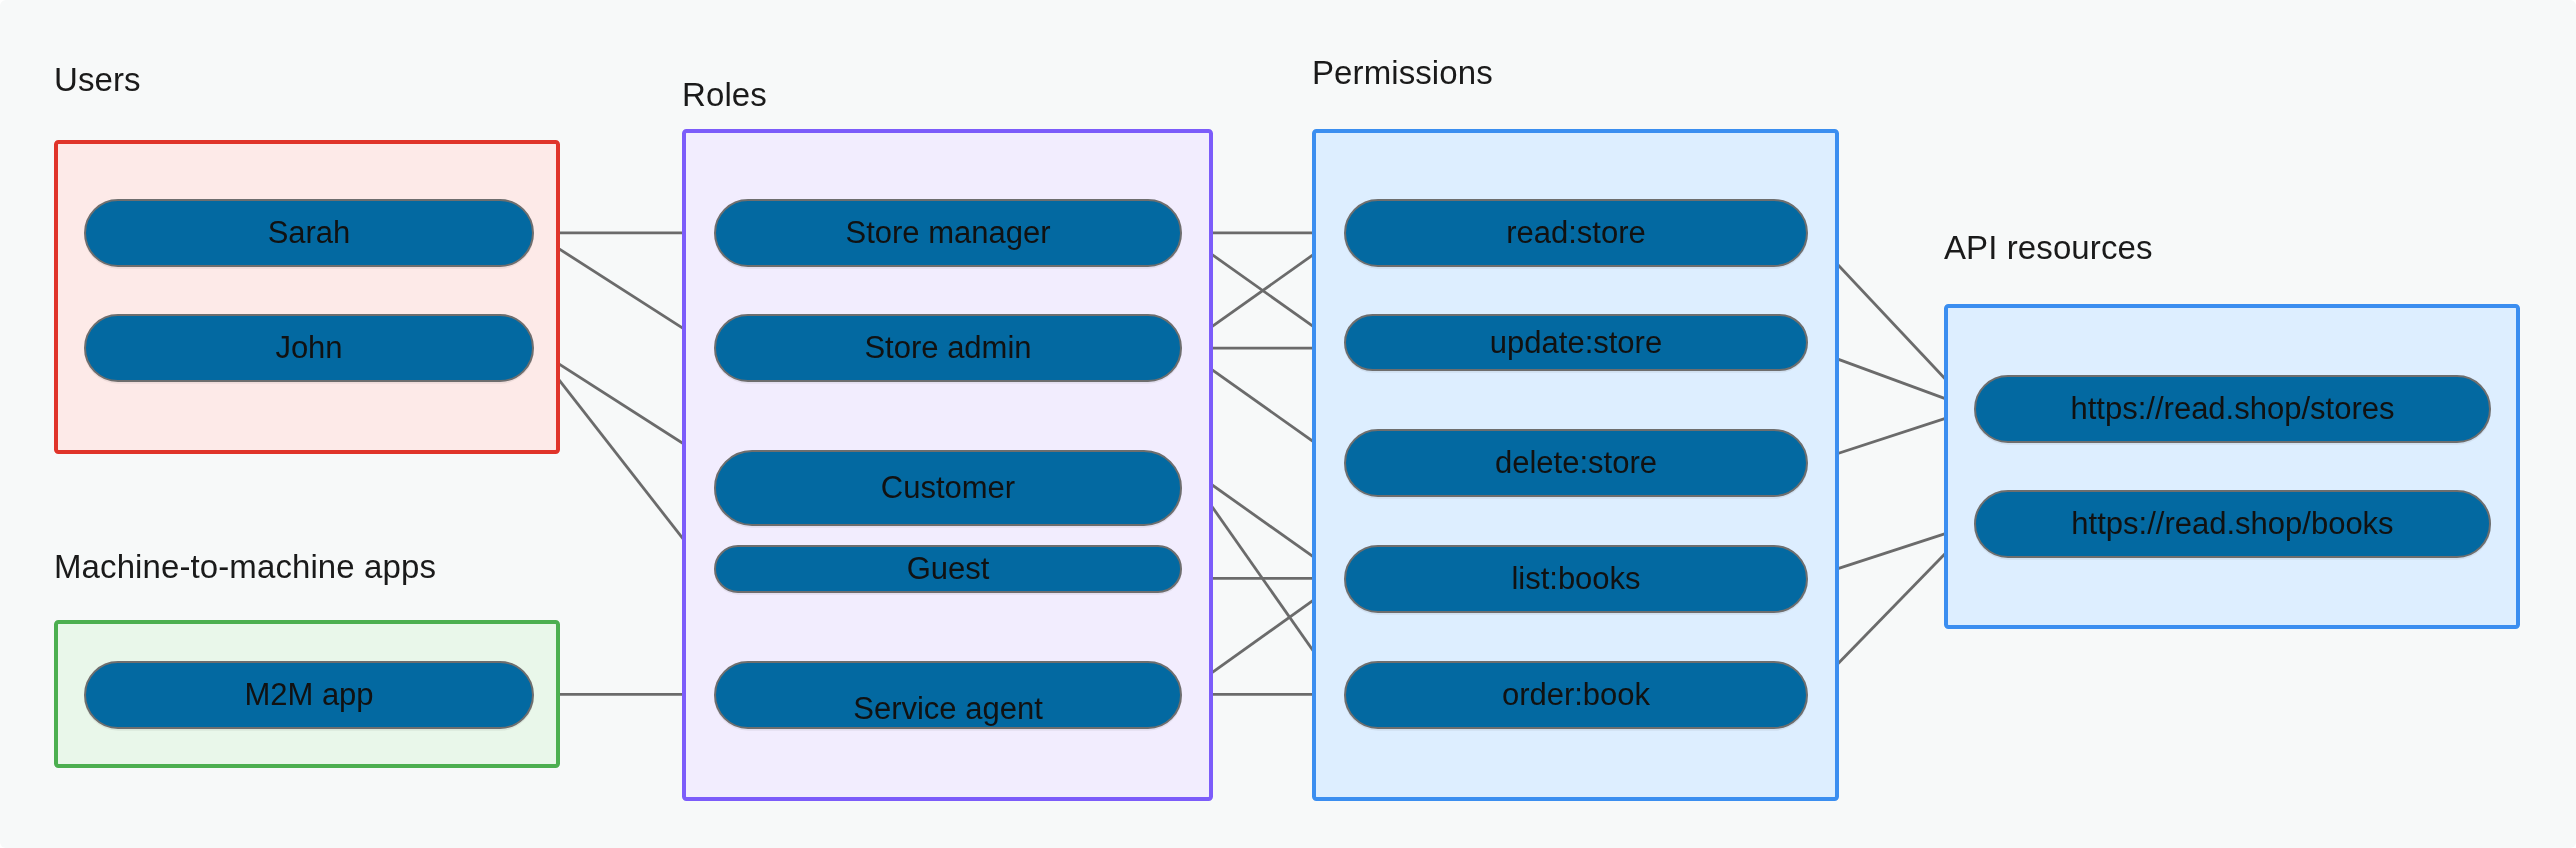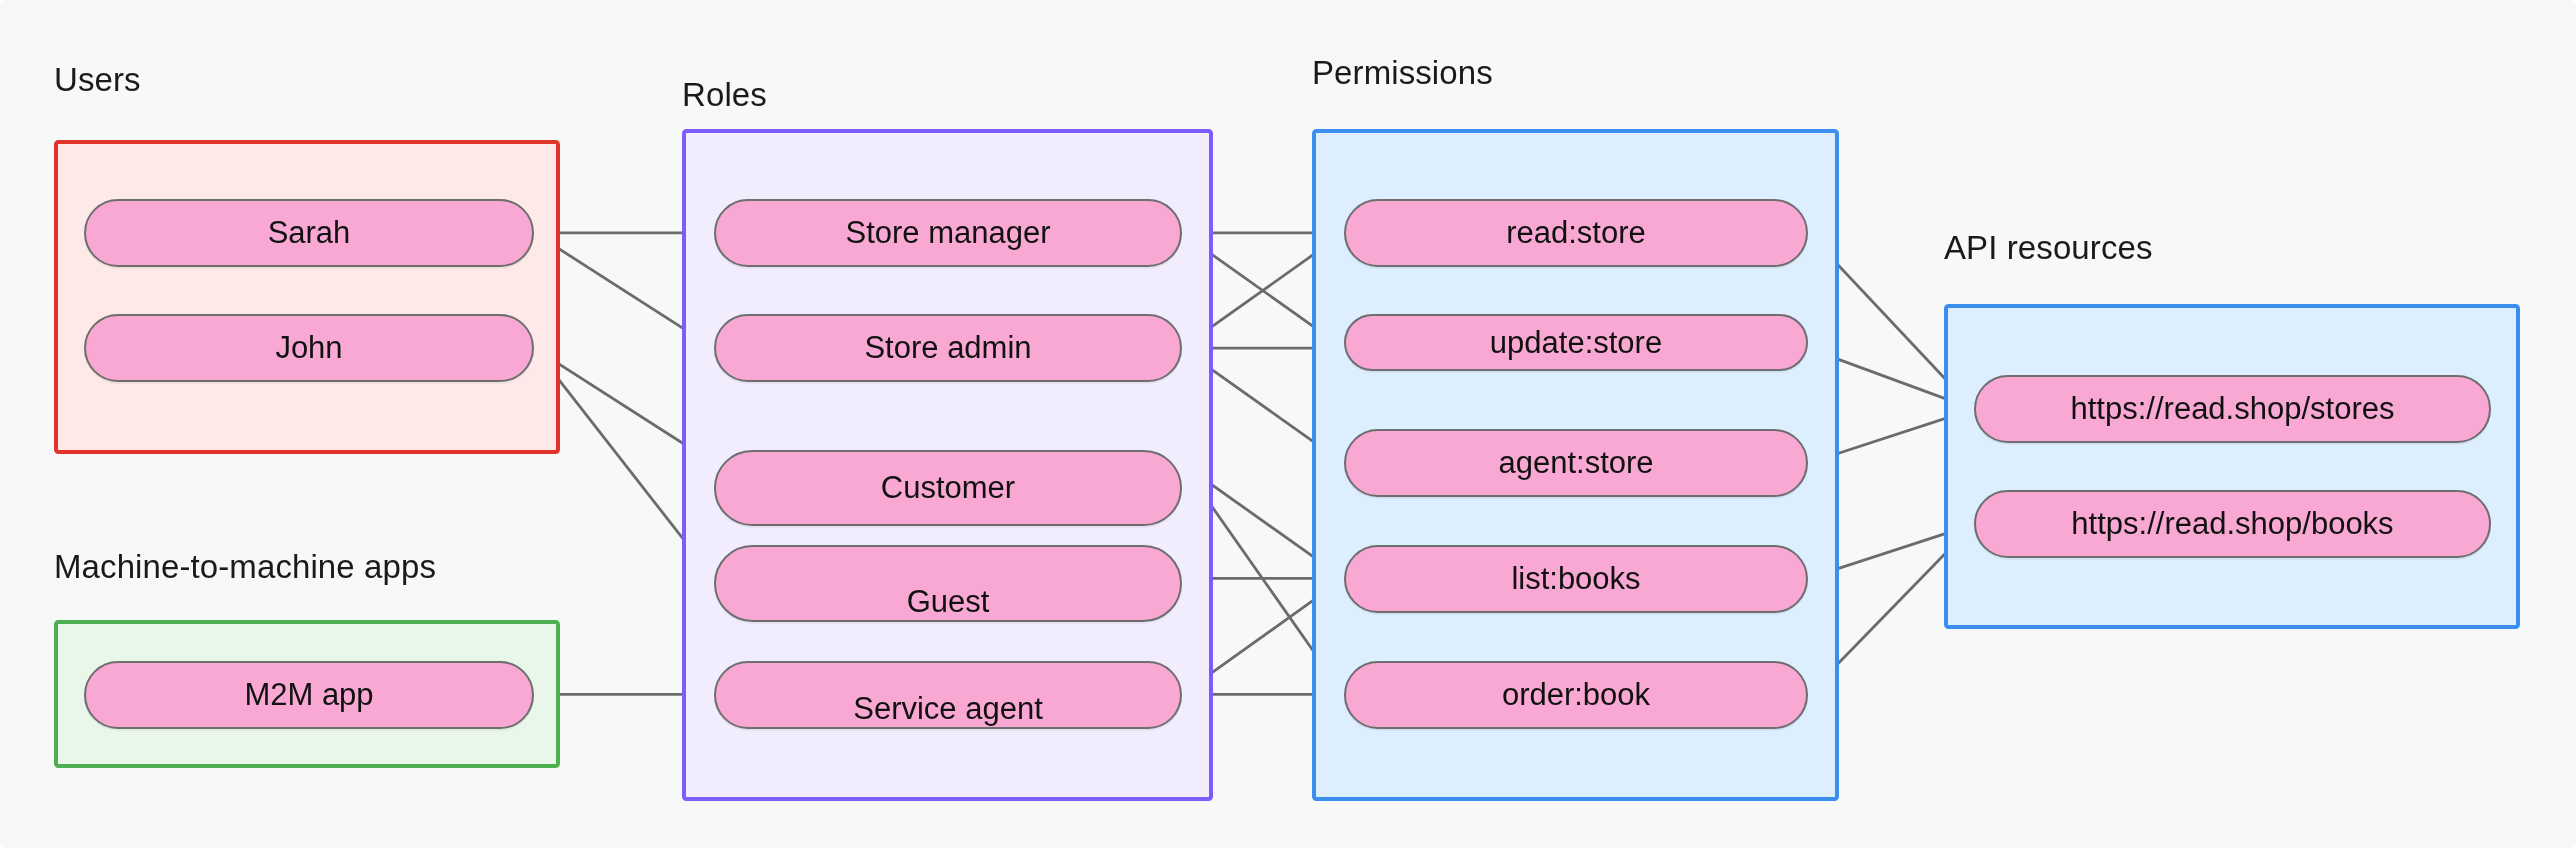--- a/index.html
+++ b/index.html
@@ -28,21 +28,21 @@
   .grp-box {
     position: absolute;
     box-sizing: border-box;
     border-width: 4.4px;
     border-style: solid;
     border-radius: 4.4px;
   }
   .node {
     position: absolute;
     box-sizing: border-box;
-    background: #f9a8d4;
+    background: #0369a1;
     border: 2.6px solid #6e6e6e;
     border-radius: 872px;
     display: flex;
     align-items: center;
     justify-content: center;
     font-size: 31px;
     color: #111111;
     font-family: "Liberation Sans", sans-serif;
     white-space: nowrap;
     box-shadow: 0 1.7px 0 rgba(0,0,0,0.06);
@@ -119,36 +119,36 @@
       <div class="grp-box" style="left: 682px; top: 129px; width: 531px; height: 672px; border-color: rgb(124, 92, 250); background: rgb(242, 237, 254);"></div>
       <div class="node" style="left: 714px; top: 199px; width: 468px; height: 68px;">
         <span>Store manager</span>
       </div>
       <div class="node" style="left: 714px; top: 314px; width: 468px; height: 68px;">
         <span>Store admin</span>
       </div>
       <div class="node" style="left: 714px; top: 450px; width: 468px; height: 76px;">
         <span>Customer</span>
       </div>
-      <div class="node" style="left: 714px; top: 545px; width: 468px; height: 77px; align-items: flex-end;">
+      <div class="node" style="left: 714px; top: 545px; width: 468px; height: 48px;">
         <span>Guest</span>
       </div>
       <div class="node" style="left: 714px; top: 661px; width: 468px; height: 68px; align-items: flex-end;">
         <span>Service agent</span>
       </div>
       <div class="grp-label" style="left: 1312px; top: 54px;">Permissions</div>
       <div class="grp-box" style="left: 1312px; top: 129px; width: 527px; height: 672px; border-color: rgb(59, 142, 240); background: rgb(221, 238, 255);"></div>
       <div class="node" style="left: 1344px; top: 199px; width: 464px; height: 68px;">
         <span>read:store</span>
       </div>
       <div class="node" style="left: 1344px; top: 314px; width: 464px; height: 57px;">
         <span>update:store</span>
       </div>
       <div class="node" style="left: 1344px; top: 429px; width: 464px; height: 68px;">
-        <span>agent:store</span>
+        <span>delete:store</span>
       </div>
       <div class="node" style="left: 1344px; top: 545px; width: 464px; height: 68px;">
         <span>list:books</span>
       </div>
       <div class="node" style="left: 1344px; top: 661px; width: 464px; height: 68px;">
         <span>order:book</span>
       </div>
       <div class="grp-label" style="left: 1944px; top: 229px;">API resources</div>
       <div class="grp-box" style="left: 1944px; top: 304px; width: 576px; height: 325px; border-color: rgb(59, 142, 240); background: rgb(221, 238, 255);"></div>
       <div class="node" style="left: 1974px; top: 375px; width: 517px; height: 68px;">

